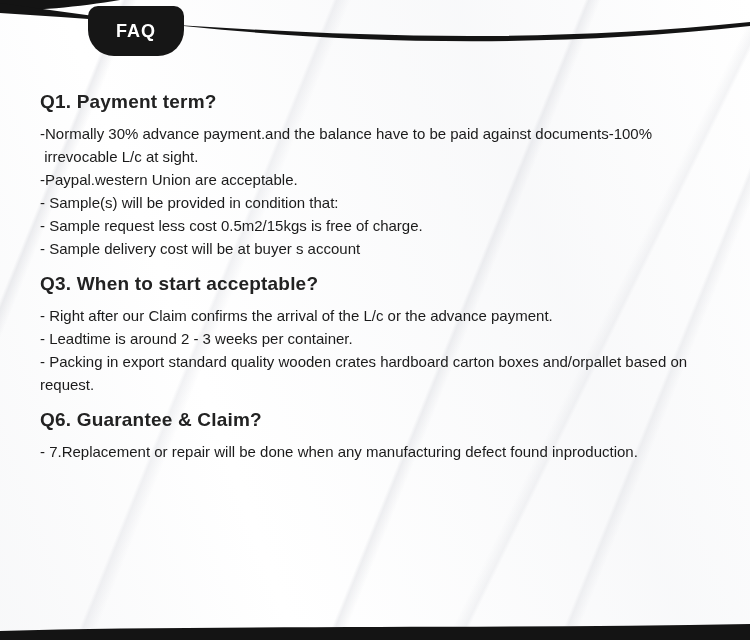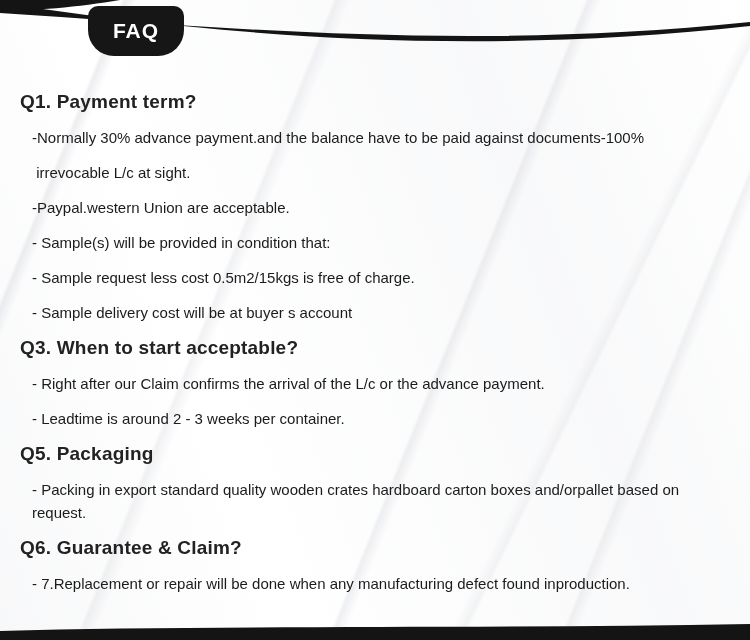--- a/index.html
+++ b/index.html
@@ -40,40 +40,40 @@
     height: 50px;
     background: #161616;
     border-radius: 10px 10px 26px 26px;
     display: flex;
     align-items: center;
     justify-content: center;
     z-index: 3;
   }
   .faq-tab .tab-label {
     color: #ffffff;
-    font-size: 21px;
+    font-size: 18px;
     font-weight: 700;
     letter-spacing: 1px;
     text-align: right;
   }
   .content {
     position: relative;
     z-index: 2;
-    padding: 78px 36px 0 20px;
+    padding: 78px 36px 0 40px;
   }
   .question {
     font-size: 19px;
     font-weight: 700;
     color: #222222;
     margin: 12px 0 8px 0;
     line-height: 24px;
     letter-spacing: 0.2px;
   }
   .answer {
-    margin: 12px;
+    margin: 0;
     font-size: 15px;
     line-height: 23px;
     color: #1b1b1b;
     white-space: pre-wrap;
   }
   .bottom-bar {
     position: absolute;
     bottom: 0; left: 0;
     width: 750px; height: 18px;
     z-index: 4;
@@ -111,21 +111,20 @@
   <section>
     <h2 class="question">Q3. When to start acceptable?</h2>
     <p class="answer">- Right after our Claim confirms the arrival of the L/c or the advance payment.</p>
   </section>
 
   <section>
     <p class="answer">- Leadtime is around 2 - 3 weeks per container.</p>
   </section>
 
   <section>
-    <h2 class="question">Q5. Packaging</h2>
     <p class="answer">- Packing in export standard quality wooden crates hardboard carton boxes and/orpallet based on request.</p>
   </section>
 
   <section>
     <h2 class="question">Q6. Guarantee &amp; Claim?</h2>
     <p class="answer">- 7.Replacement or repair will be done when any manufacturing defect found inproduction.</p>
   </section>
 
 </div>
 

